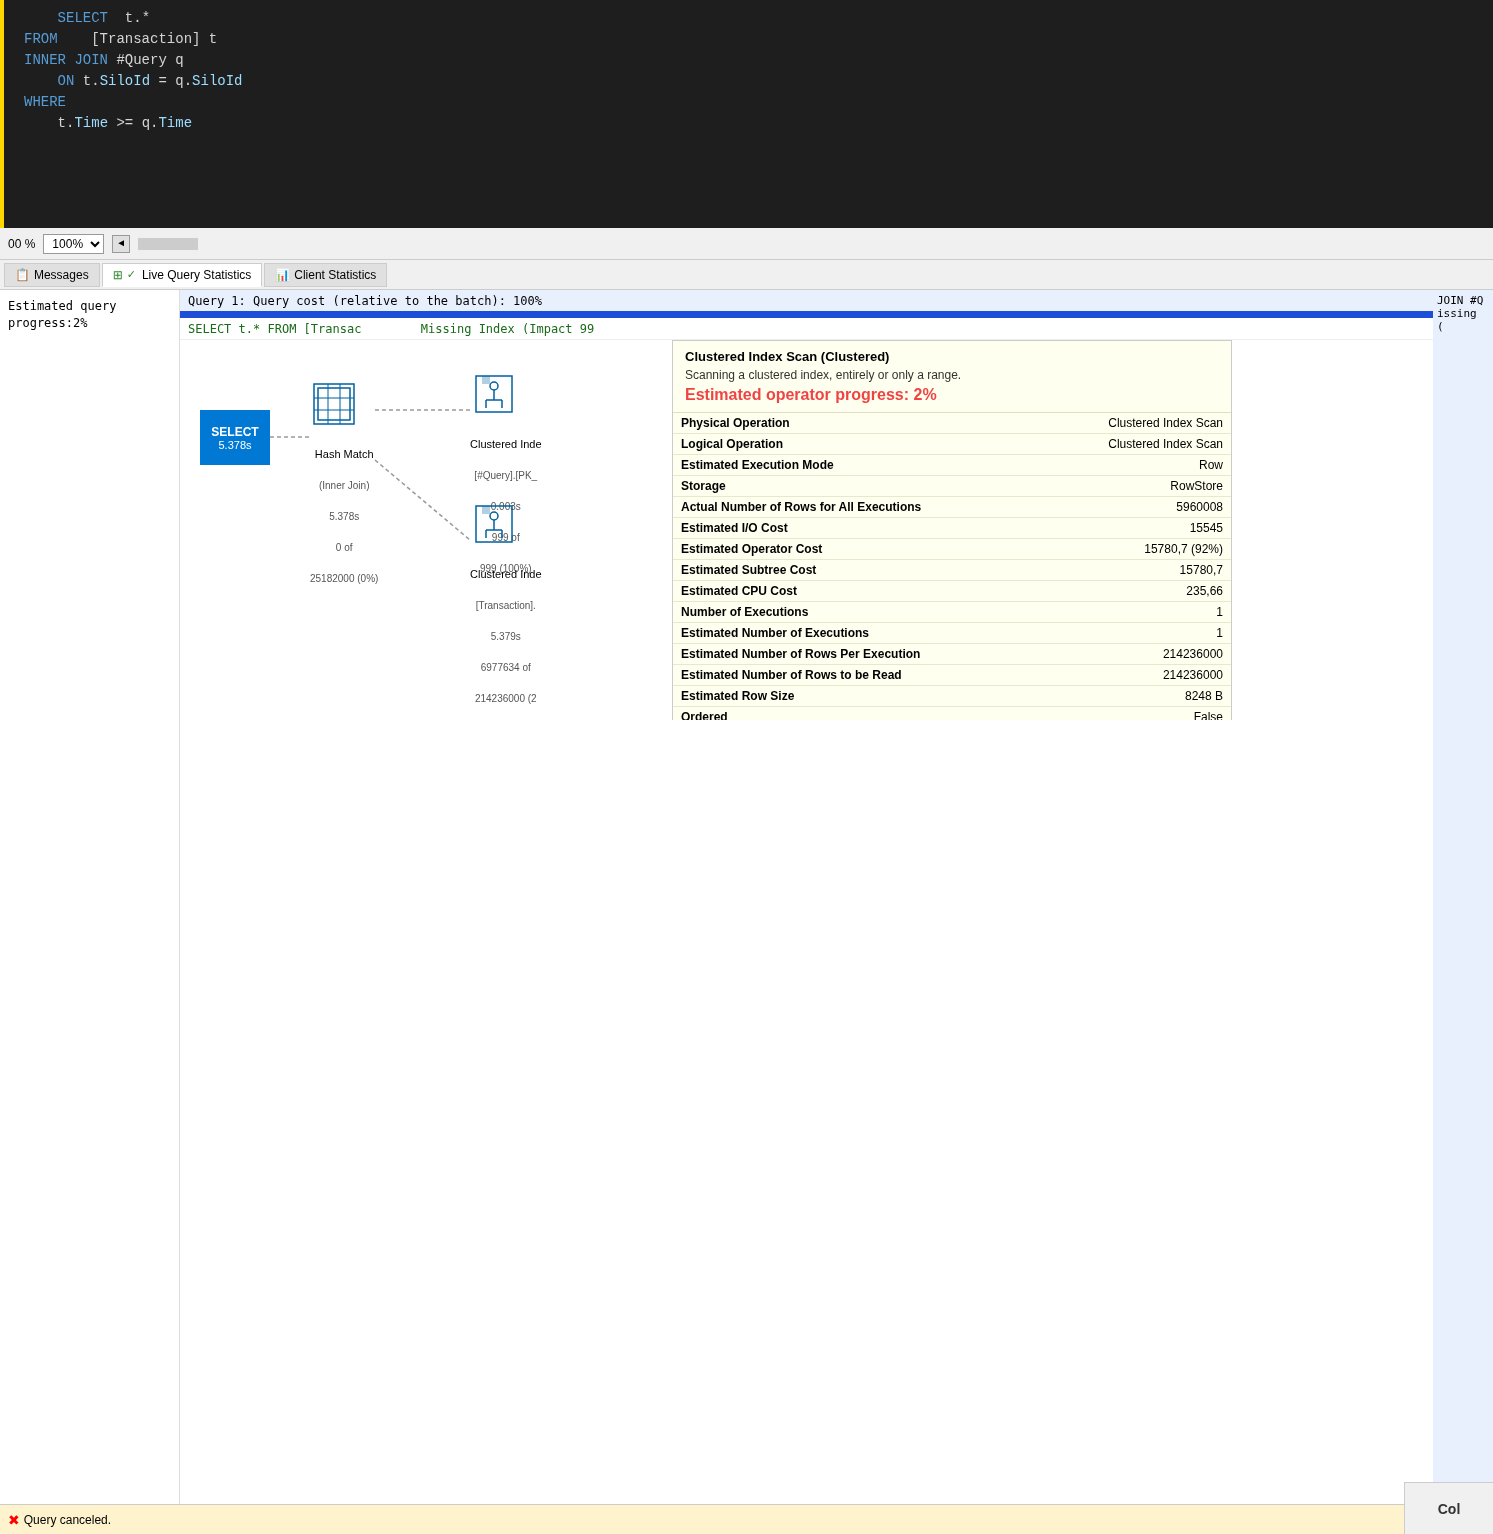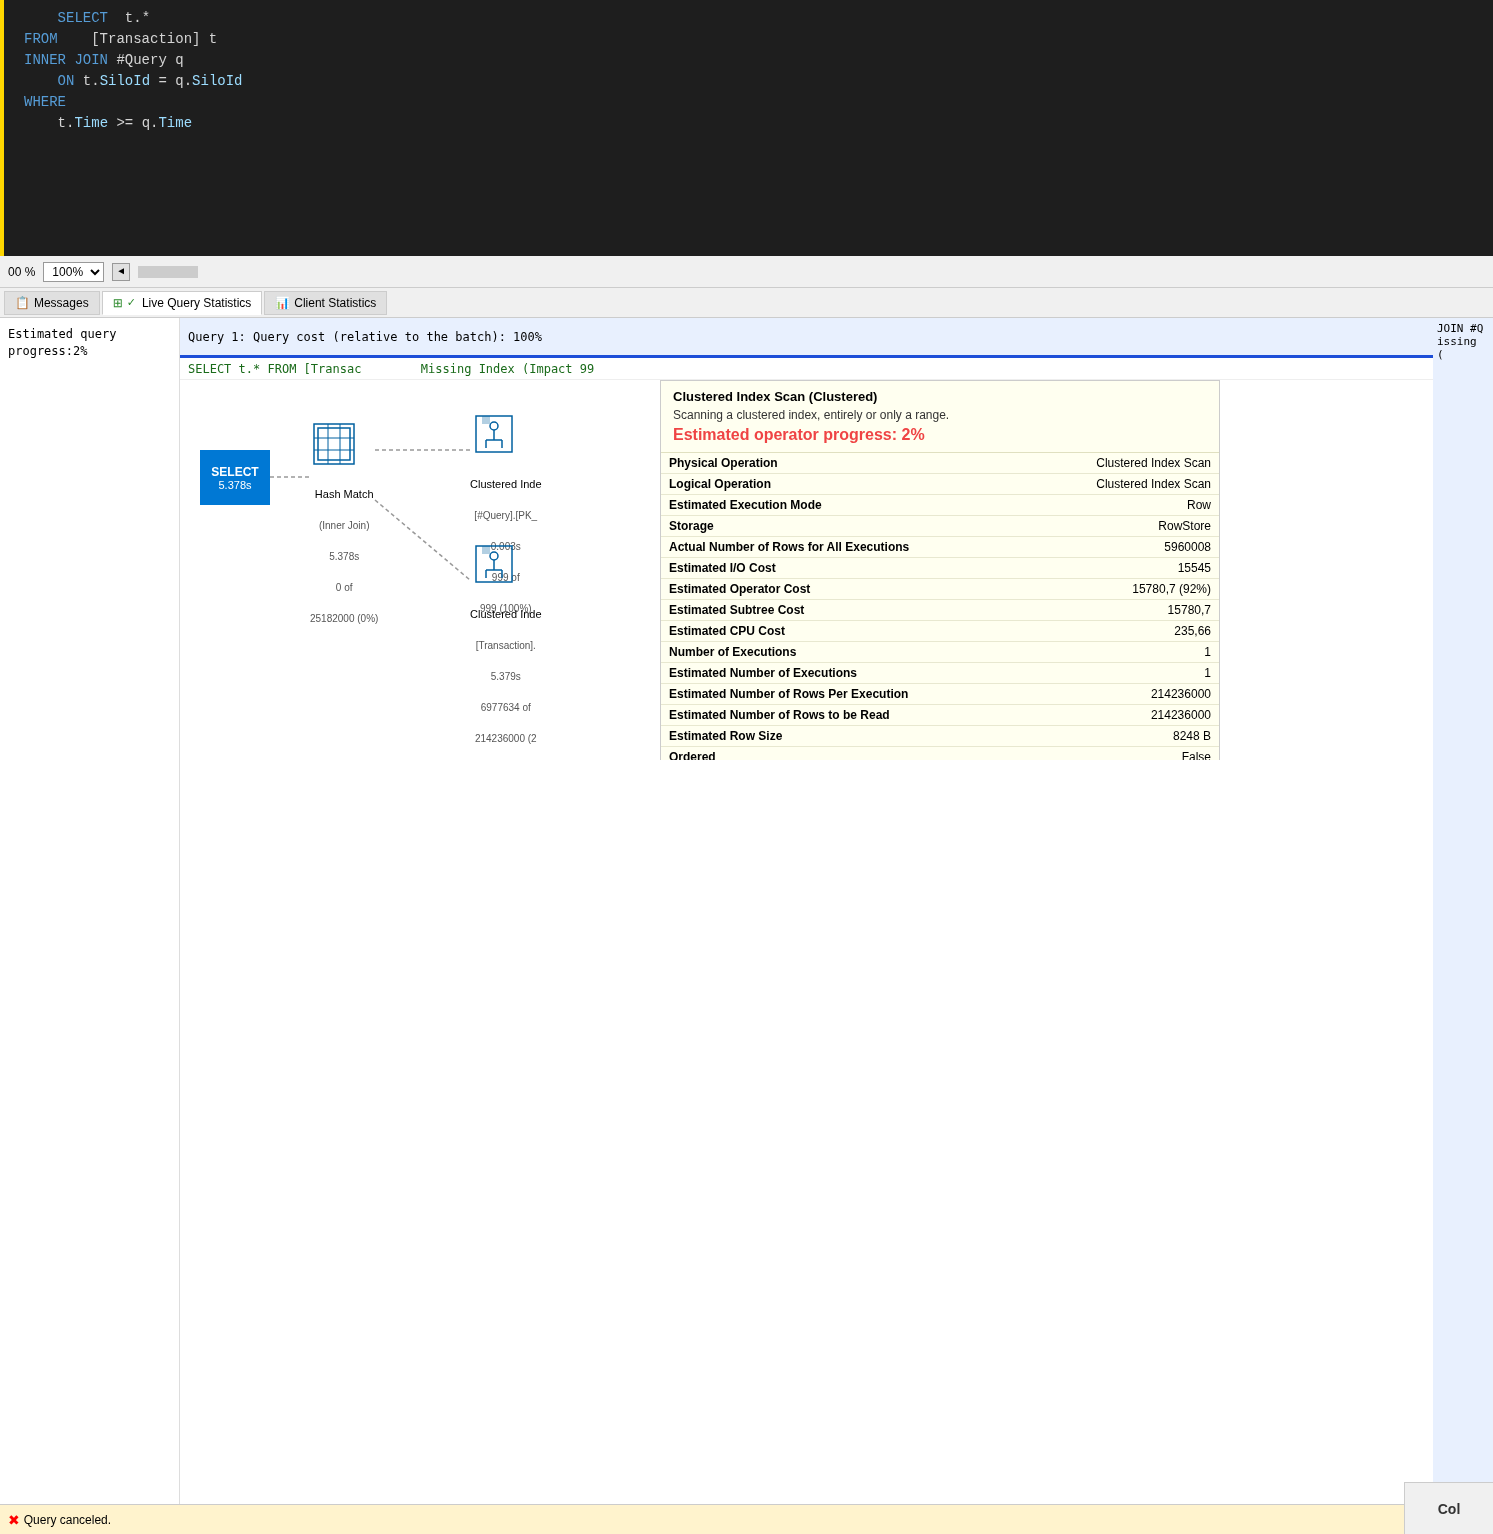--- a/index.html
+++ b/index.html
@@ -10,21 +10,21 @@
       height: 1534px;
       overflow: hidden;
       position: relative;
     }
 
     
     #sql-editor {
       background: #1e1e1e;
       color: #d4d4d4;
       padding: 8px 12px;
-      height: 256px;
+      height: 228px;
       position: relative;
       font-size: 14px;
       line-height: 1.5;
       overflow: hidden;
     }
     .sql-keyword { color: #569cd6; }
     .sql-comment { color: #608b4e; }
     .sql-field { color: #9cdcfe; }
 
     .line-indicator {
@@ -124,22 +124,22 @@
       overflow: hidden;
     }
 
     
     #query-header {
       background: #e8f0fe;
       padding: 4px 8px;
       font-family: 'Consolas', monospace;
       font-size: 12px;
       color: #000;
-      border-bottom: 3px solid #1d4ed8;
-      height: 40px;
+      border-bottom: 7px solid #1d4ed8;
+      height: 28px;
       display: flex;
       align-items: center;
     }
 
     
     #query-details {
       background: #fff;
       padding: 2px 8px;
       font-family: 'Consolas', monospace;
       font-size: 12px;
@@ -203,21 +203,21 @@
     .plan-node-sublabel {
       text-align: center;
       font-size: 10px;
       color: #555;
     }
 
     
     #tooltip-panel {
       position: absolute;
       top: 0;
-      left: 480px;
+      left: 492px;
       width: 560px;
       background: #fffff0;
       border: 1px solid #ccc;
       z-index: 100;
       font-family: 'Segoe UI', sans-serif;
       font-size: 12px;
     }
 
     #tooltip-header {
       background: #fffff0;

